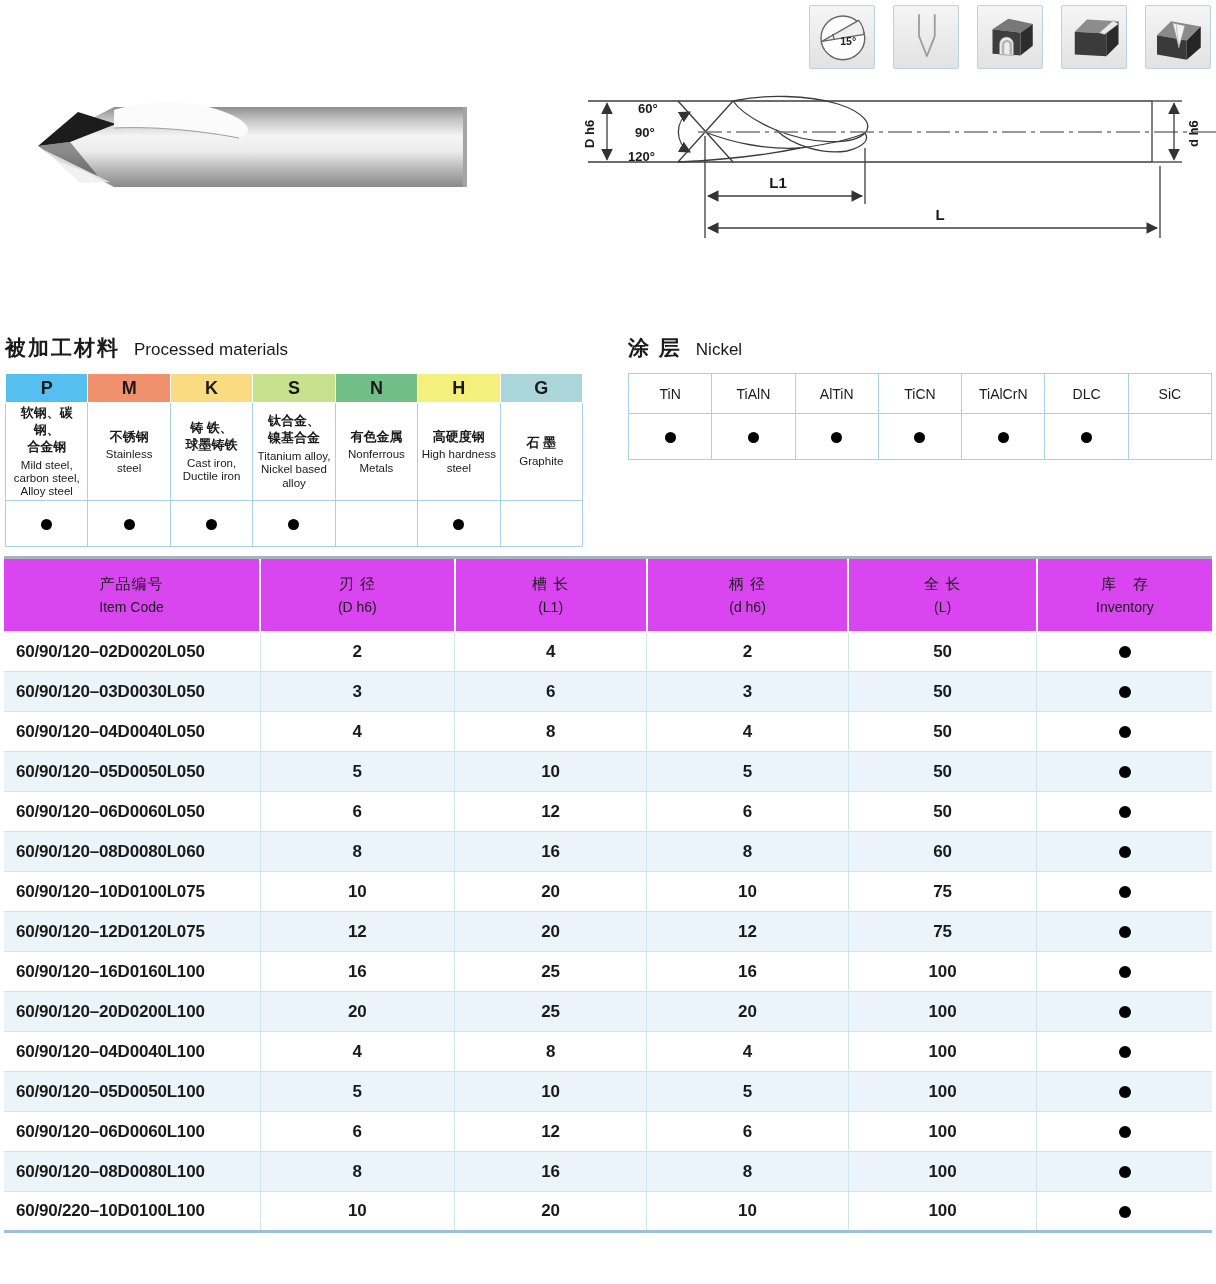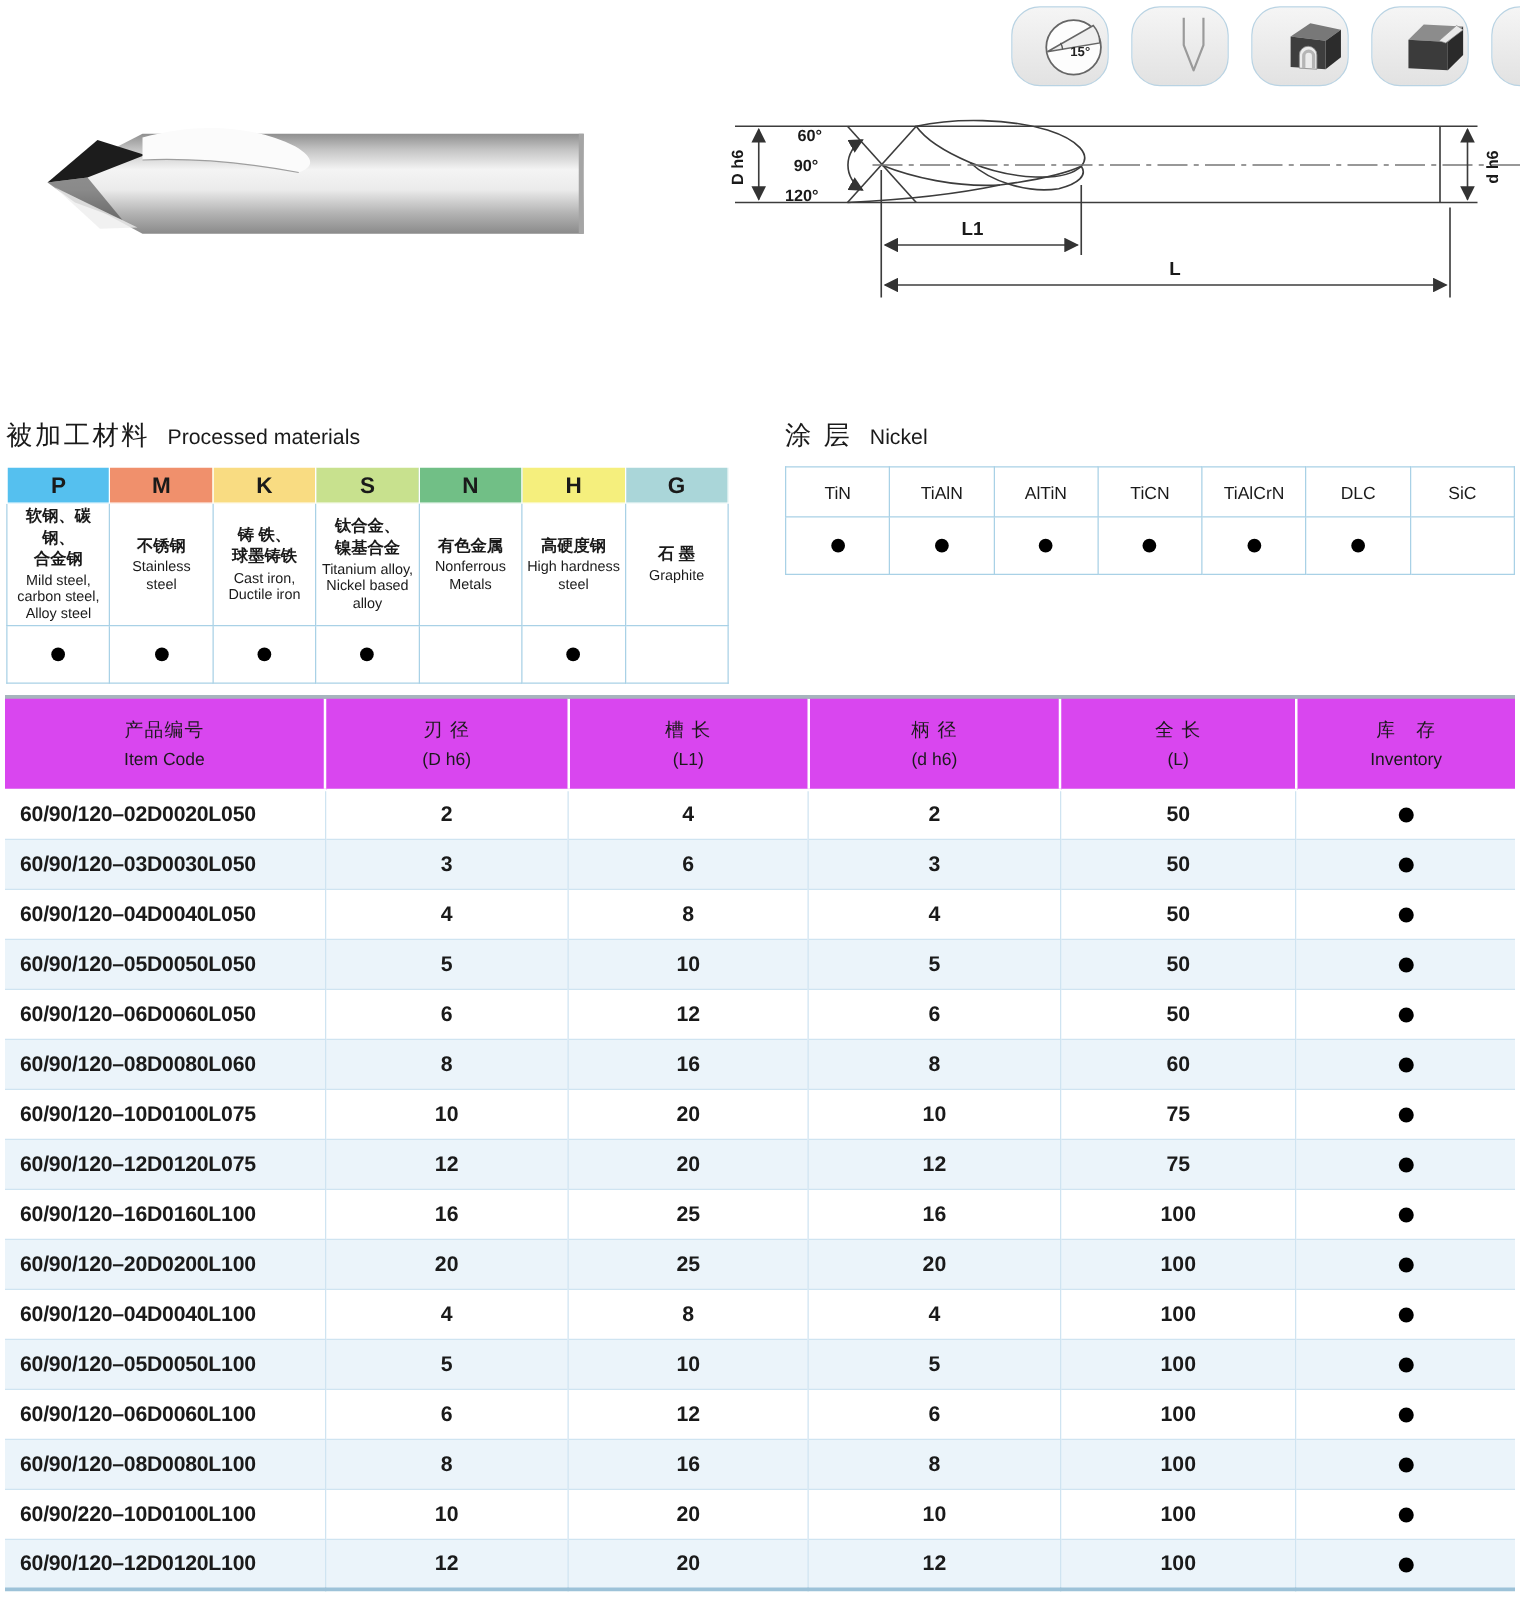--- a/index.html
+++ b/index.html
@@ -2,29 +2,29 @@
 <html><head>
 <meta charset="utf-8">
 <style>
   *{margin:0;padding:0;box-sizing:border-box}
   html,body{width:1216px;background:#fff}
   body{height:1284px;position:relative;font-family:"Liberation Sans","DejaVu Sans",sans-serif;color:#1a1a1a}
 
   
   .photo{position:absolute;left:22px;top:82px;width:455px;height:130px}
   .tiles{position:absolute;left:809px;top:5px;display:flex;gap:18px}
-  .tile{width:78px;height:64px;border:1px solid #b9d3e3;border-radius:23px;
+  .tile{width:66px;height:64px;border:1px solid #b9d3e3;border-radius:2px;
         background:linear-gradient(180deg,#f5f5f5,#e2e2e2);
-        display:flex;align-items:center;justify-content:flex-end}
+        display:flex;align-items:center;justify-content:center}
   .diagram{position:absolute;left:580px;top:86px;width:656px;height:168px}
 
   
   .sec{position:absolute}
   .sec-title{display:flex;align-items:baseline;gap:14px;margin-bottom:11px}
-  .sec-title .cn{font-size:21px;font-weight:normal;letter-spacing:2px}
+  .sec-title .cn{font-size:21px;font-weight:bold;letter-spacing:2px}
   .sec-title .en{font-size:17px}
 
   
   table{border-collapse:collapse;width:100%;table-layout:fixed}
   .mini{border:1px solid #a9d1e6;background:#fff}
   .mini th{height:29px;font-size:18px;font-weight:bold;border:1px solid #fff;text-align:center}
   .mini td{border:1px solid #a9d1e6;text-align:center;vertical-align:middle;background:#fff;padding:2px}
   .mini tr.names td{height:89px}
   .mini tr.dots td{height:46px}
   .mini .cn{font-size:13px;font-weight:bold;white-space:pre-line;line-height:1.3}
@@ -409,22 +409,14 @@
         <td class="inv"><span class="dot big"></span></td>
       </tr>
       <tr>
         <td class="code">60/90/220–10D0100L100</td>
         <td class="num">10</td>
         <td class="num">20</td>
         <td class="num">10</td>
         <td class="num">100</td>
         <td class="inv"><span class="dot big"></span></td>
       </tr>
-      <tr>
-        <td class="code">60/90/120–12D0120L100</td>
-        <td class="num">12</td>
-        <td class="num">20</td>
-        <td class="num">12</td>
-        <td class="num">100</td>
-        <td class="inv"><span class="dot big"></span></td>
-      </tr>
     </tbody>
 </table>
 
 </body></html>

